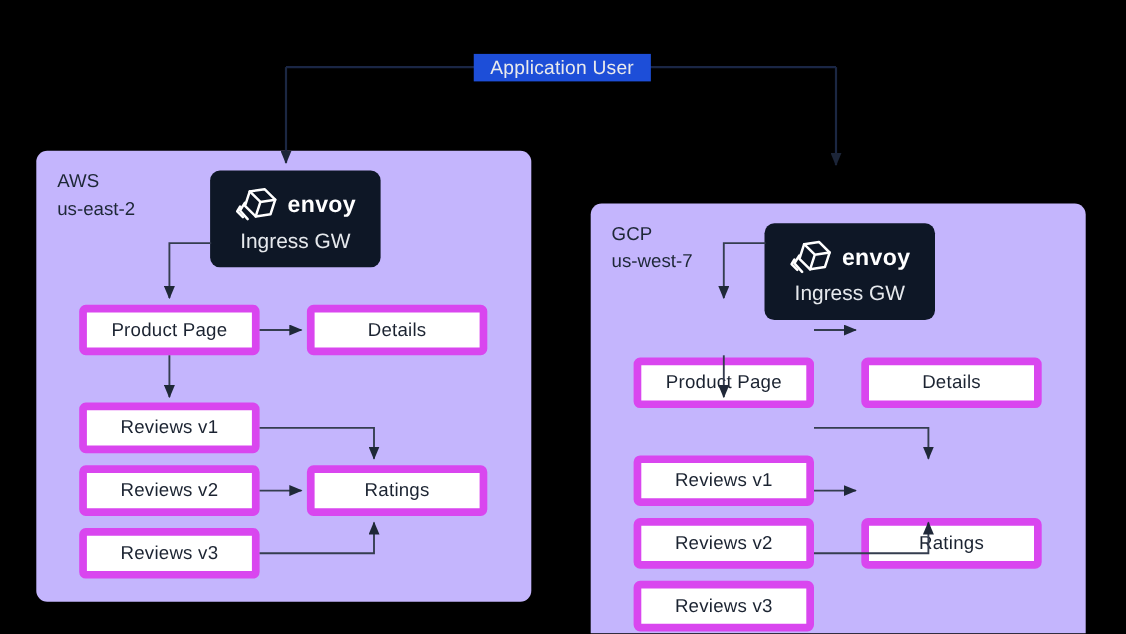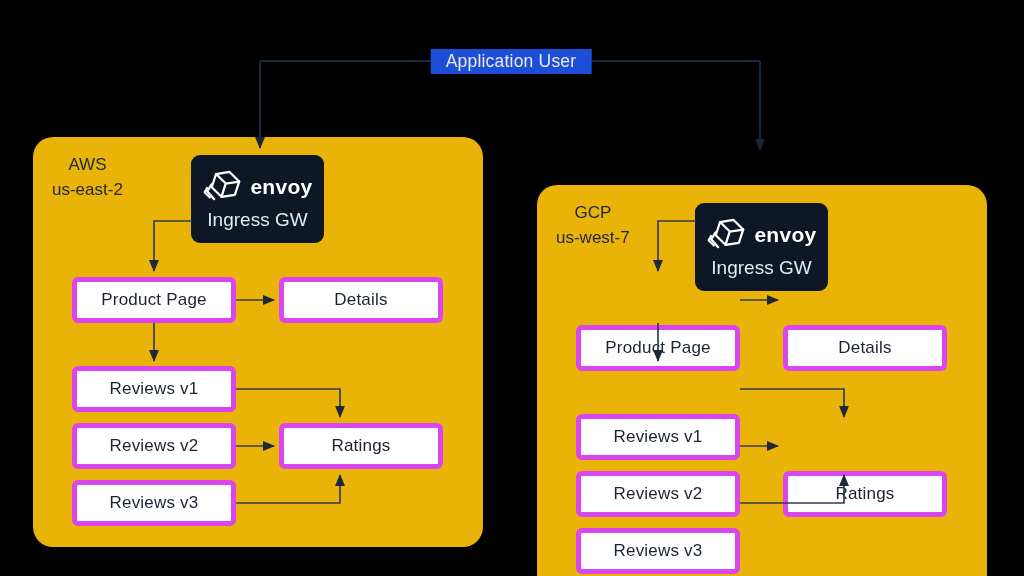--- a/index.html
+++ b/index.html
@@ -7,39 +7,39 @@
     position:relative;width:1024px;height:576px;background:#000;overflow:hidden;
     font-family:"Liberation Sans", sans-serif;
   }
   .title{
     position:absolute;top:49px;left:511px;transform:translateX(-50%);
     color:#e9eaec;font-size:17.5px;letter-spacing:.2px;white-space:nowrap;
     background:#1d4ed8;padding:2px 15px;z-index:4;
   }
   .panel{
     position:absolute;top:137px;width:450px;height:410px;
-    background:#eab308;border-radius:20px;z-index:1;text-align:center;
+    background:#c4b5fd;border-radius:10px;z-index:1;
   }
   .panel.left{left:33px;}
   .panel.right{left:537px;margin-top:48px;}
   .region-label{
     position:absolute;left:19px;top:16px;color:#1d2736;font-size:17px;line-height:1.45;
   }
   .gw{
-    position:absolute;left:158px;top:18px;width:133px;height:88px;
+    position:absolute;left:158px;top:18px;width:155px;height:88px;
     background:#0e1726;border-radius:9px;color:#e9ebee;z-index:2;
     display:flex;flex-direction:column;align-items:center;justify-content:center;gap:4px;
   }
   .gw-brandrow{display:flex;align-items:center;gap:8px;margin-top:2px;}
   .gw-brandrow svg{display:block;}
   .gw-wordmark{font-size:21px;font-weight:bold;letter-spacing:.3px;color:#ffffff;}
   .gw-role{font-size:19px;color:#e6e9ed;}
   .node{
     position:absolute;width:164px;height:46px;background:#ffffff;
-    border:5px solid #d946ef;border-radius:6px;color:#1b2331;font-size:17px;
+    border:7px solid #d946ef;border-radius:6px;color:#1b2331;font-size:17px;
     display:flex;align-items:center;justify-content:center;z-index:2;
     box-sizing:border-box;letter-spacing:.2px;
   }
   .pos-product{left:39px;top:140px;}
   .pos-details{left:246px;top:140px;}
   .pos-rev1{left:39px;top:229px;}
   .pos-rev2{left:39px;top:286px;}
   .pos-rev3{left:39px;top:343px;}
   .pos-ratings{left:246px;top:286px;}
   svg.overlay{

